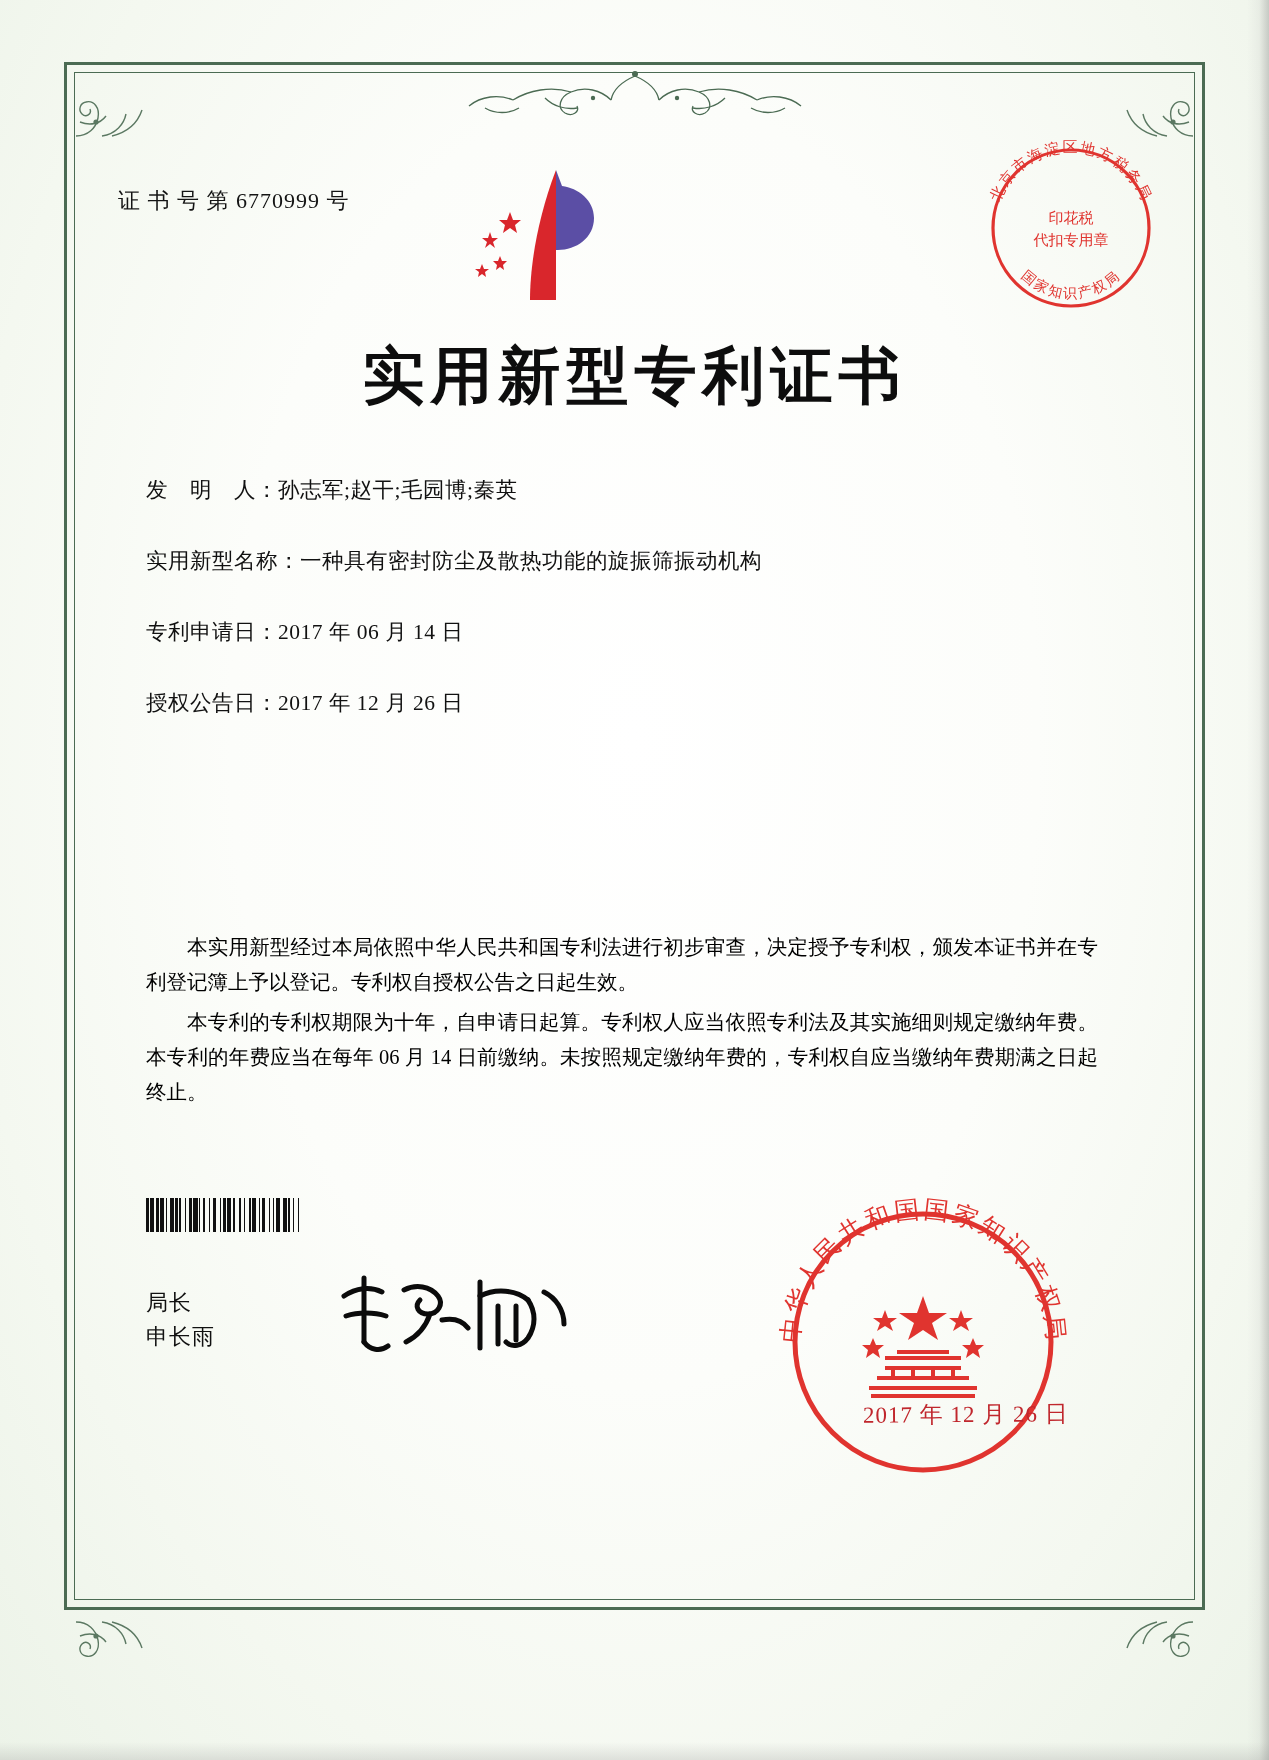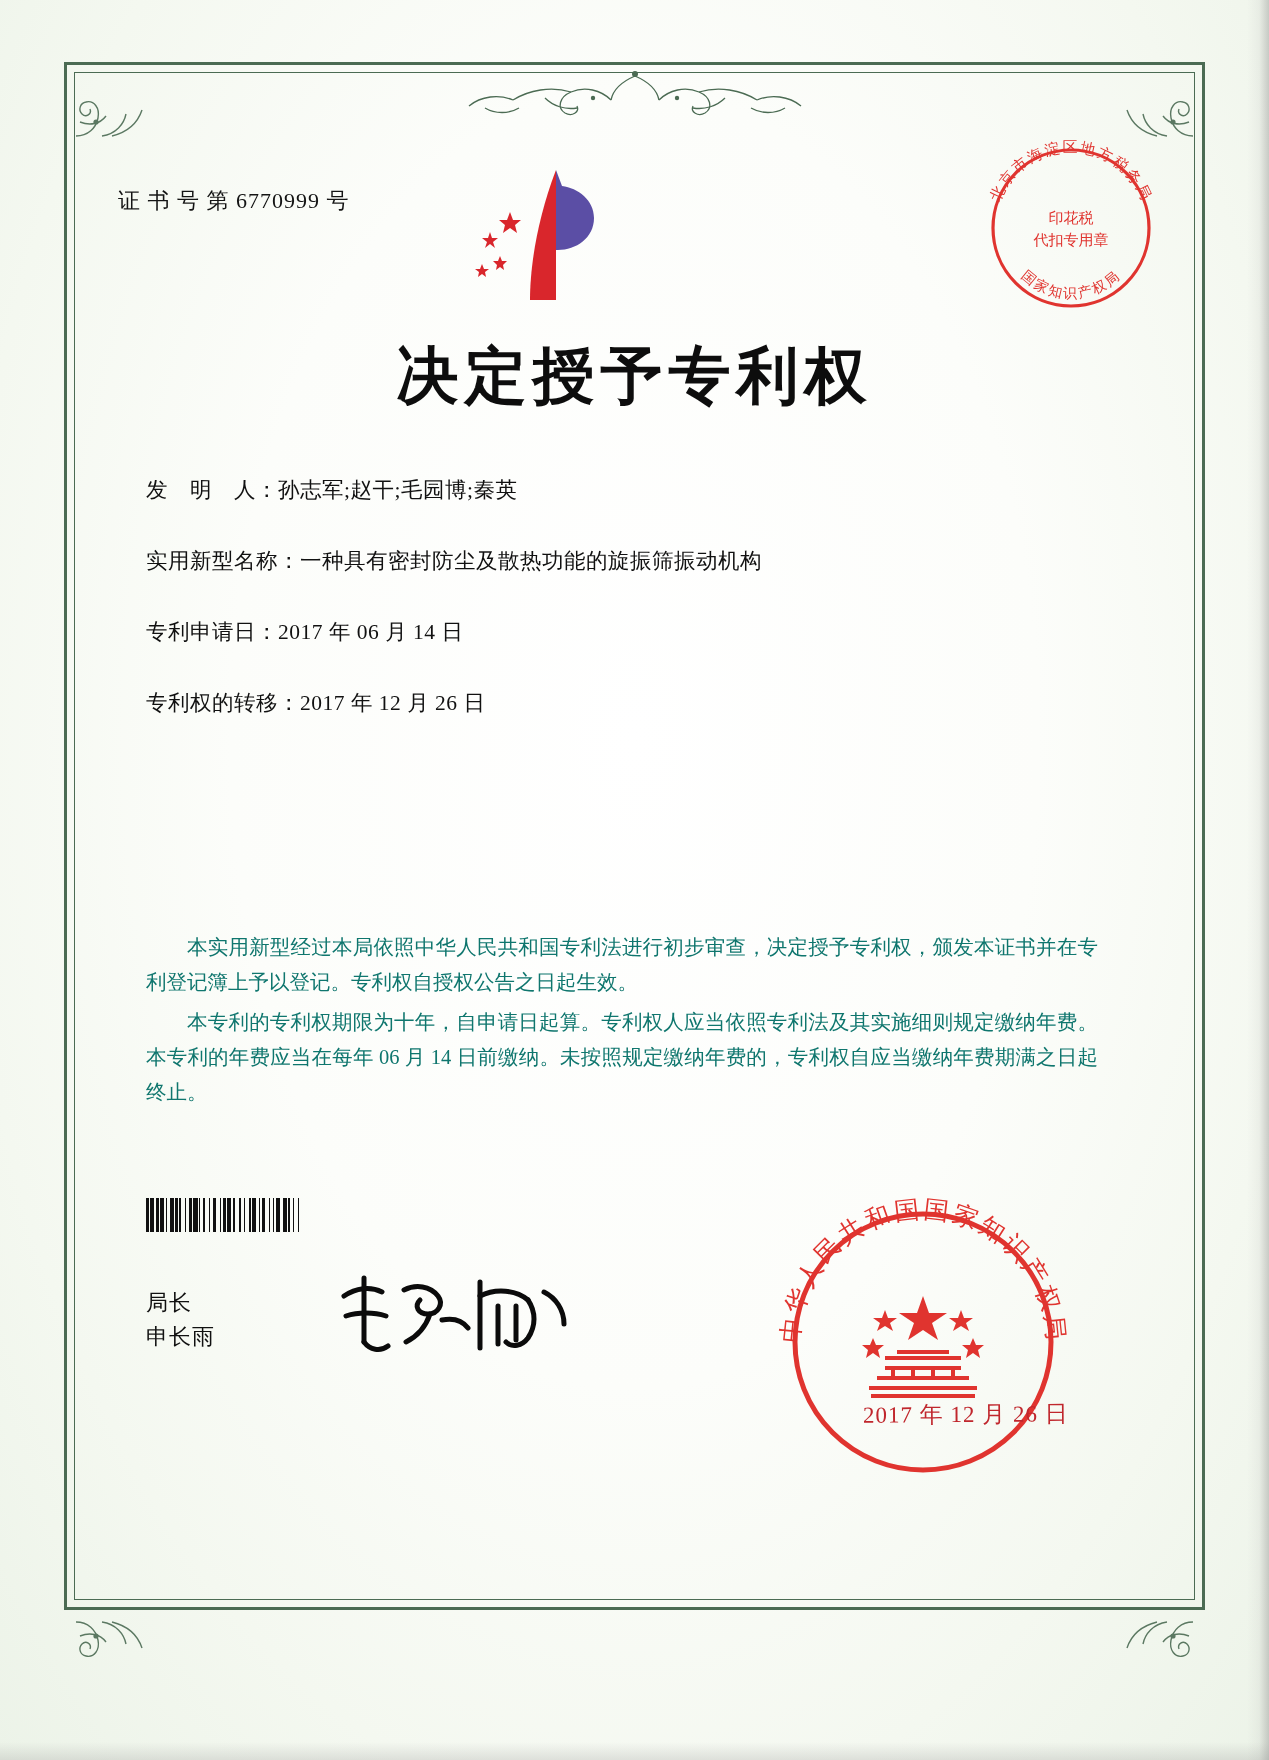--- a/index.html
+++ b/index.html
@@ -151,21 +151,21 @@
   }
 
   
   .body-text {
     position: absolute;
     left: 146px;
     top: 930px;
     width: 952px;
     font-size: 20.5px;
     line-height: 1.72;
-    color: #0f766e;
+    color: #000000;
     text-align: justify;
   }
   .body-text p {
     margin: 0 0 4px 0;
     text-indent: 2em;
   }
 
   
   .barcode {
     position: absolute;
@@ -326,34 +326,34 @@
         <textPath href="#arcTop" startOffset="50%" text-anchor="middle">北京市海淀区地方税务局</textPath>
       </text>
       <text font-family="'DejaVu Sans', sans-serif" font-size="14" fill="#e0342f" letter-spacing="2">
         <textPath href="#arcBot" startOffset="50%" text-anchor="middle">国家知识产权局</textPath>
       </text>
       <text x="100" y="95" font-family="'DejaVu Sans', sans-serif" font-size="15" fill="#e0342f" text-anchor="middle">印花税</text>
       <text x="100" y="117" font-family="'DejaVu Sans', sans-serif" font-size="15" fill="#e0342f" text-anchor="middle">代扣专用章</text>
     </svg>
   </div>
 
-  <div class="doc-title">决定授予专利权</div>
+  <div class="doc-title">实用新型专利证书</div>
 
   <div class="fields">
     <div class="field-row">
       <span class="field-label">发　明　人：</span><span class="field-value">孙志军;赵干;毛园博;秦英</span>
     </div>
     <div class="field-row">
       <span class="field-label">实用新型名称：</span><span class="field-value">一种具有密封防尘及散热功能的旋振筛振动机构</span>
     </div>
     <div class="field-row">
       <span class="field-label">专利申请日：</span><span class="field-value">2017 年 06 月 14 日</span>
     </div>
     <div class="field-row">
-      <span class="field-label">专利权的转移：</span><span class="field-value">2017 年 12 月 26 日</span>
+      <span class="field-label">授权公告日：</span><span class="field-value">2017 年 12 月 26 日</span>
     </div>
   </div>
 
   <div class="body-text">
     <p>本实用新型经过本局依照中华人民共和国专利法进行初步审查，决定授予专利权，颁发本证书并在专利登记簿上予以登记。专利权自授权公告之日起生效。</p>
     <p>本专利的专利权期限为十年，自申请日起算。专利权人应当依照专利法及其实施细则规定缴纳年费。本专利的年费应当在每年 06 月 14 日前缴纳。未按照规定缴纳年费的，专利权自应当缴纳年费期满之日起终止。</p>
   </div>
 
   <div class="barcode" id="barcode">
       <i style="width: 2.8px; background: rgb(17, 17, 17);"></i>

